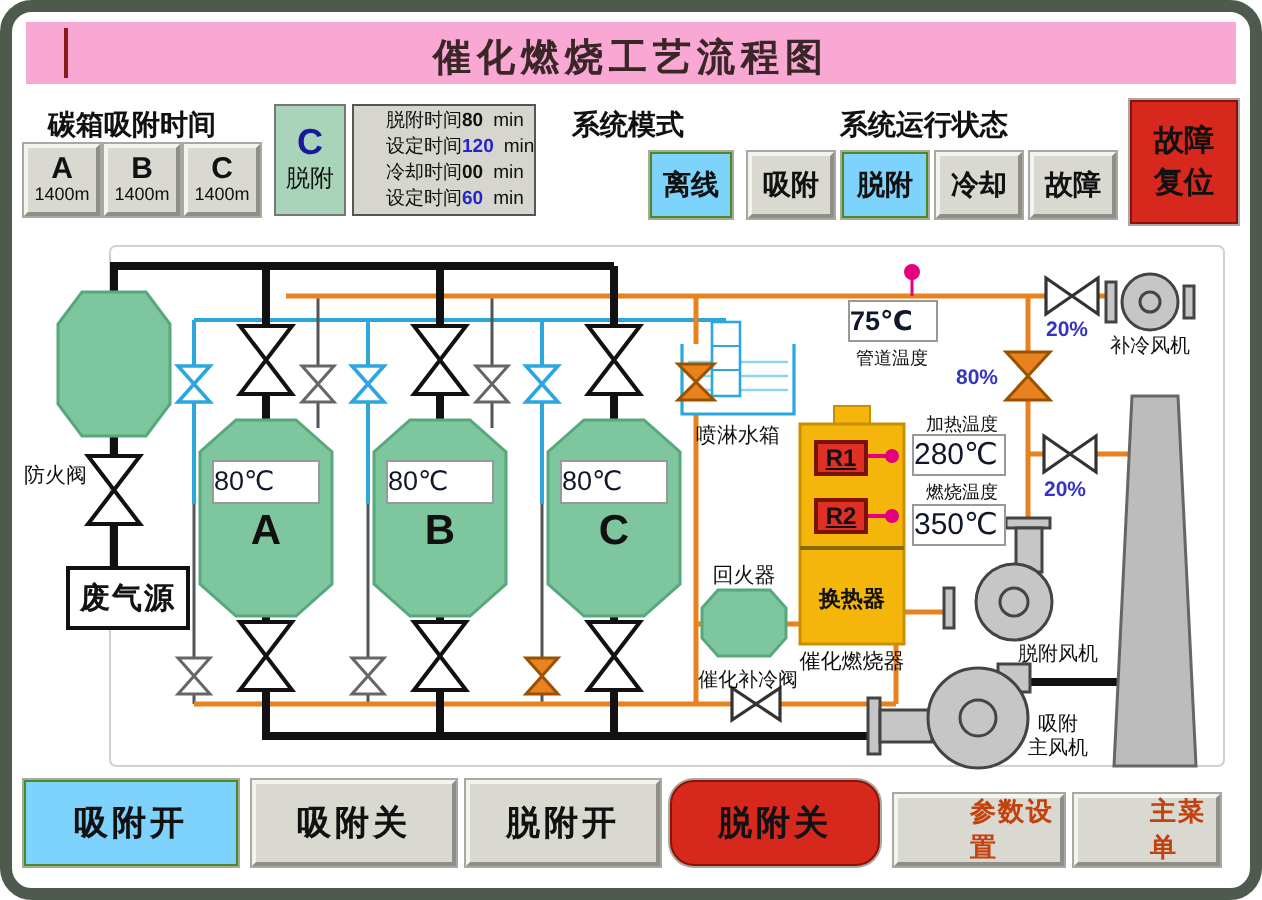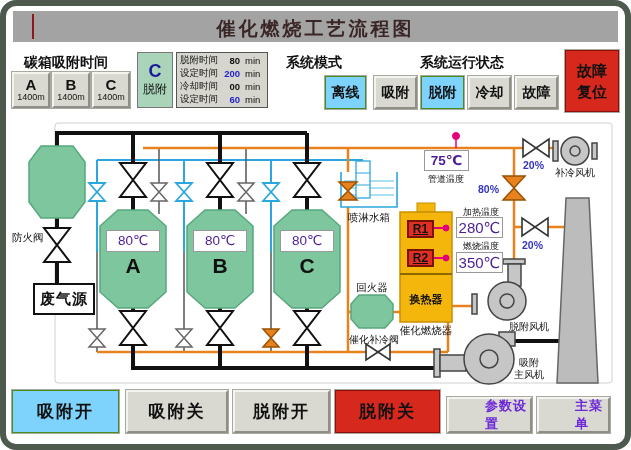--- a/index.html
+++ b/index.html
@@ -1,51 +1,51 @@
 <!DOCTYPE html>
 <html><head>
 <meta charset="utf-8">
 <style>
   html,body{margin:0;padding:0;background:#4f5a4f;}
   .screen{position:relative;width:631px;height:450px;background:#fff;
           font-family:"Liberation Sans","DejaVu Sans",sans-serif;overflow:hidden;}
   .frame{position:absolute;inset:0;border:6px solid #4f5a4f;border-radius:16px;
          pointer-events:none;z-index:9;}
   .abs{position:absolute;}
-  .titlebar{left:13px;top:11px;width:605px;height:31px;background:#a3a3a3;z-index:3;}
+  .titlebar{left:13px;top:11px;width:605px;height:31px;background:#f9a8d4;z-index:3;}
   .title{position:absolute;left:0;top:5px;width:100%;text-align:center;
          font-size:19px;font-weight:bold;color:#3a2626;letter-spacing:3px;}
   .taccent{position:absolute;left:19px;top:3px;width:2px;height:25px;background:#8b1a1a;}
   .seclabel{font-size:14px;font-weight:bold;color:#111;white-space:nowrap;z-index:3;}
   .bevel{background:#d9d9d1;border-top:2px solid #f4f4ee;border-left:2px solid #f4f4ee;
          border-bottom:2px solid #8f8f87;border-right:2px solid #8f8f87;
          box-shadow:0 0 0 1px #a9a9a1;box-sizing:border-box;z-index:3;}
   .greenbtn{background:#7dd3fc;border:1px solid #4a8c1c;box-shadow:0 0 0 1px #a9a9a1;
             box-sizing:border-box;z-index:3;}
   .redbtn{background:#d7281d;border:1px solid #8f1008;box-shadow:0 0 0 1px #a9a9a1;
           box-sizing:border-box;z-index:3;}
   .cc{display:flex;align-items:center;justify-content:center;}
   .col{display:flex;flex-direction:column;align-items:center;justify-content:center;}
   .abcbox .ltr{font-size:15px;font-weight:bold;color:#111;line-height:1;}
   .abcbox .val{font-size:9px;color:#111;line-height:1.3;}
   .cunit{background:#a9d4ba;border:1px solid #777;box-sizing:border-box;z-index:3;}
   .cunit .c{font-size:18px;font-weight:bold;color:#1a1a99;line-height:1.1;}
   .cunit .m{font-size:12px;color:#111;}
   .times{background:#d6d6ce;border:1px solid #555;box-sizing:border-box;z-index:3;
-         padding:1px 3px;display:flex;flex-direction:column;justify-content:space-around;}
+         padding:1px 16px;display:flex;flex-direction:column;justify-content:space-around;}
   .trow{display:flex;align-items:center;height:13px;font-size:9.5px;color:#111;white-space:nowrap;}
   .tv{width:22px;text-align:right;margin-right:5px;font-weight:bold;}
   .tblue{color:#2424cc;}
   .btntxt{font-size:14px;font-weight:bold;color:#111;}
   .bigbtn{font-size:17px;font-weight:bold;color:#111;letter-spacing:2px;}
-  .smbtn{font-size:13px;font-weight:bold;color:#6d28d9;letter-spacing:1px;padding-left:36px;}
+  .smbtn{font-size:13px;font-weight:bold;color:#c2410c;letter-spacing:1px;padding-left:36px;}
   .ovl{position:absolute;z-index:2;}
   .lbl{font-size:10.5px;color:#111;white-space:nowrap;text-align:center;}
-  .valbox{background:#fff;border:1px solid #999;color:#4c1d95;box-sizing:border-box;
-          text-align:center;}
+  .valbox{background:#fff;border:1px solid #999;color:#0f172a;box-sizing:border-box;
+          }
   .tanktmp{font-size:13.5px;line-height:20px;}
   .tankltr{font-size:21px;font-weight:bold;color:#111;text-align:center;}
   .pct{font-size:10.5px;font-weight:bold;color:#3535c0;white-space:nowrap;}
   .rtag{background:#e03024;border:2px solid #7a1208;color:#111;font-weight:bold;
         font-size:12px;box-sizing:border-box;text-align:center;line-height:14px;text-decoration:underline;}
   svg{position:absolute;left:0;top:0;z-index:1;}
 </style>
 </head>
 <body>
 
@@ -256,21 +256,21 @@
   </div>
 
   <div class="abs times" style="left:176px;top:52px;width:92px;height:56px;">
     <div class="trow">
       <span>脱附时间</span>
         <b class="tv">80</b>
         <span>min</span>
     </div>
     <div class="trow">
       <span>设定时间</span>
-        <b class="tv tblue">200</b>
+        <b class="tv tblue">120</b>
         <span>min</span>
     </div>
     <div class="trow">
       <span>冷却时间</span>
         <b class="tv">00</b>
         <span>min</span>
     </div>
     <div class="trow">
       <span>设定时间</span>
         <b class="tv tblue">60</b>
@@ -289,18 +289,18 @@
 
   <div class="abs redbtn col" style="left:565px;top:50px;width:54px;height:62px;
        font-size:15px;font-weight:bold;color:#111;line-height:1.4;">
     <span>故障</span>
       <span>复位</span>
   </div>
 
   <div class="abs bevel cc bigbtn" style="left:126px;top:390px;width:102px;height:43px;">吸附关</div>
   <div class="abs greenbtn cc bigbtn" style="left:12px;top:390px;width:107px;height:43px;">吸附开</div>
   <div class="abs bevel cc bigbtn" style="left:233px;top:390px;width:97px;height:43px;">脱附开</div>
-  <div class="abs redbtn cc bigbtn" style="left:335px;top:390px;width:105px;height:43px;">脱附关</div>
+  <div class="abs redbtn cc bigbtn" style="left:335px;top:390px;width:105px;height:43px;border-radius:12px;">脱附关</div>
   <div class="abs bevel cc smbtn" style="left:447px;top:397px;width:85px;height:36px;">参数设置</div>
   <div class="abs bevel cc smbtn" style="left:537px;top:397px;width:73px;height:36px;">主菜单</div>
 
   <div class="frame"></div>
 </div>
 
 </body></html>

